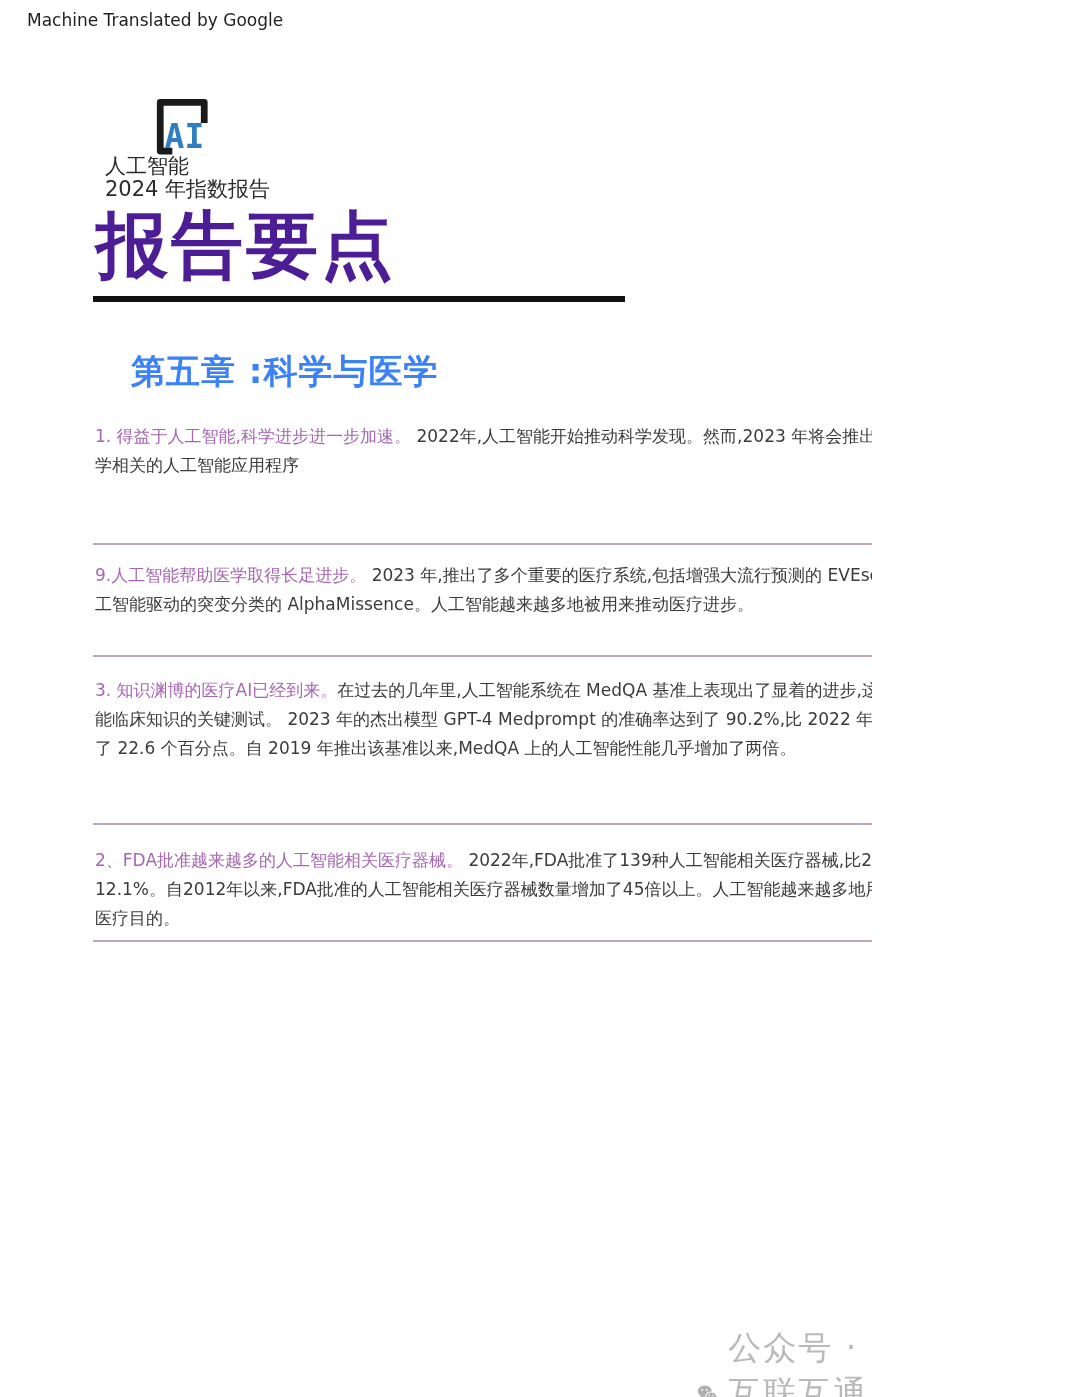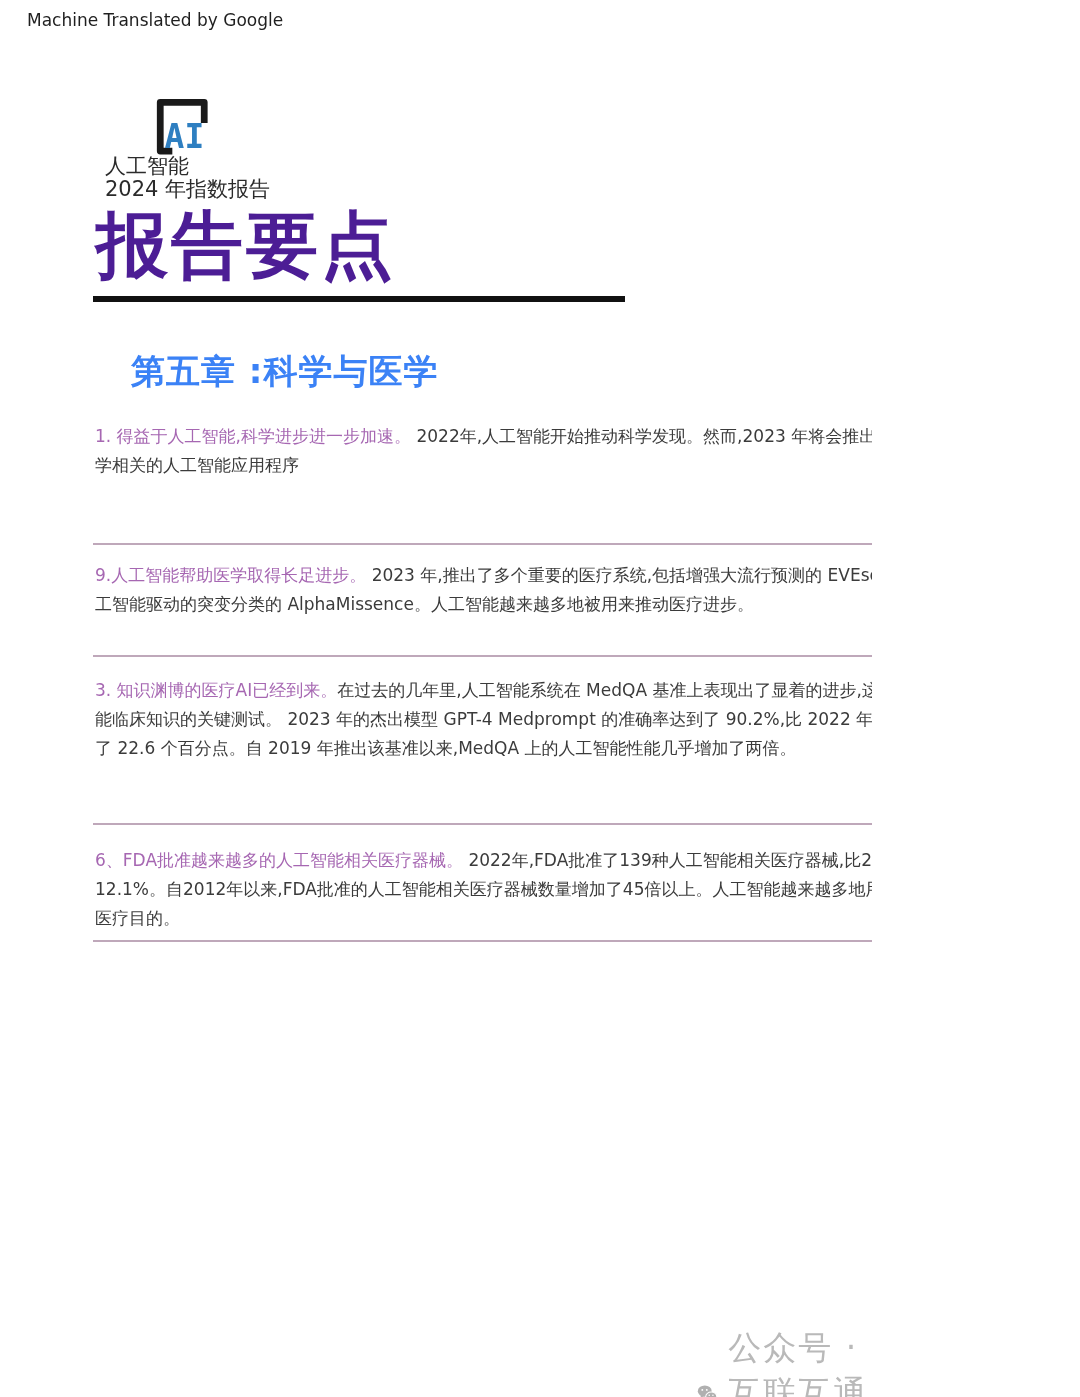--- a/index.html
+++ b/index.html
@@ -147,21 +147,21 @@
   <div class="divider" style="top:655px"></div>
 
   <div class="para" style="top:676px">
     <p><span class="lead">3. 知识渊博的医疗AI已经到来。</span><span>在过去的几年里,人工智能系统在 MedQA 基准上表现出了显着的进步,这是评估人工智能临床知识的关键测试。 2023 年的杰出模型 GPT-4 Medprompt 的准确率达到了 90.2%,比 2022 年的最高分提高了 22.6 个百分点。自 2019 年推出该基准以来,MedQA 上的人工智能性能几乎增加了两倍。</span></p>
     <p></p>
   </div>
 
   <div class="divider" style="top:823px"></div>
 
   <div class="para" style="top:846px">
-    <p><span class="lead">6、FDA批准越来越多的人工智能相关医疗器械。</span><span> 2022年,FDA批准了139种人工智能相关医疗器械,比2021年增长了12.1%。自2012年以来,FDA批准的人工智能相关医疗器械数量增加了45倍以上。人工智能越来越多地用于现实世界的医疗目的。</span></p>
+    <p><span class="lead">2、FDA批准越来越多的人工智能相关医疗器械。</span><span> 2022年,FDA批准了139种人工智能相关医疗器械,比2021年增长了12.1%。自2012年以来,FDA批准的人工智能相关医疗器械数量增加了45倍以上。人工智能越来越多地用于现实世界的医疗目的。</span></p>
     <p></p>
   </div>
 
   <div class="divider" style="top:940px"></div>
 
   <div class="page-number">21</div>
 
   <div class="watermark">
     <svg class="wechat-icon" viewBox="0 0 52 46">
       <ellipse cx="19" cy="16" rx="17" ry="14" fill="#b0b0b0"></ellipse>

